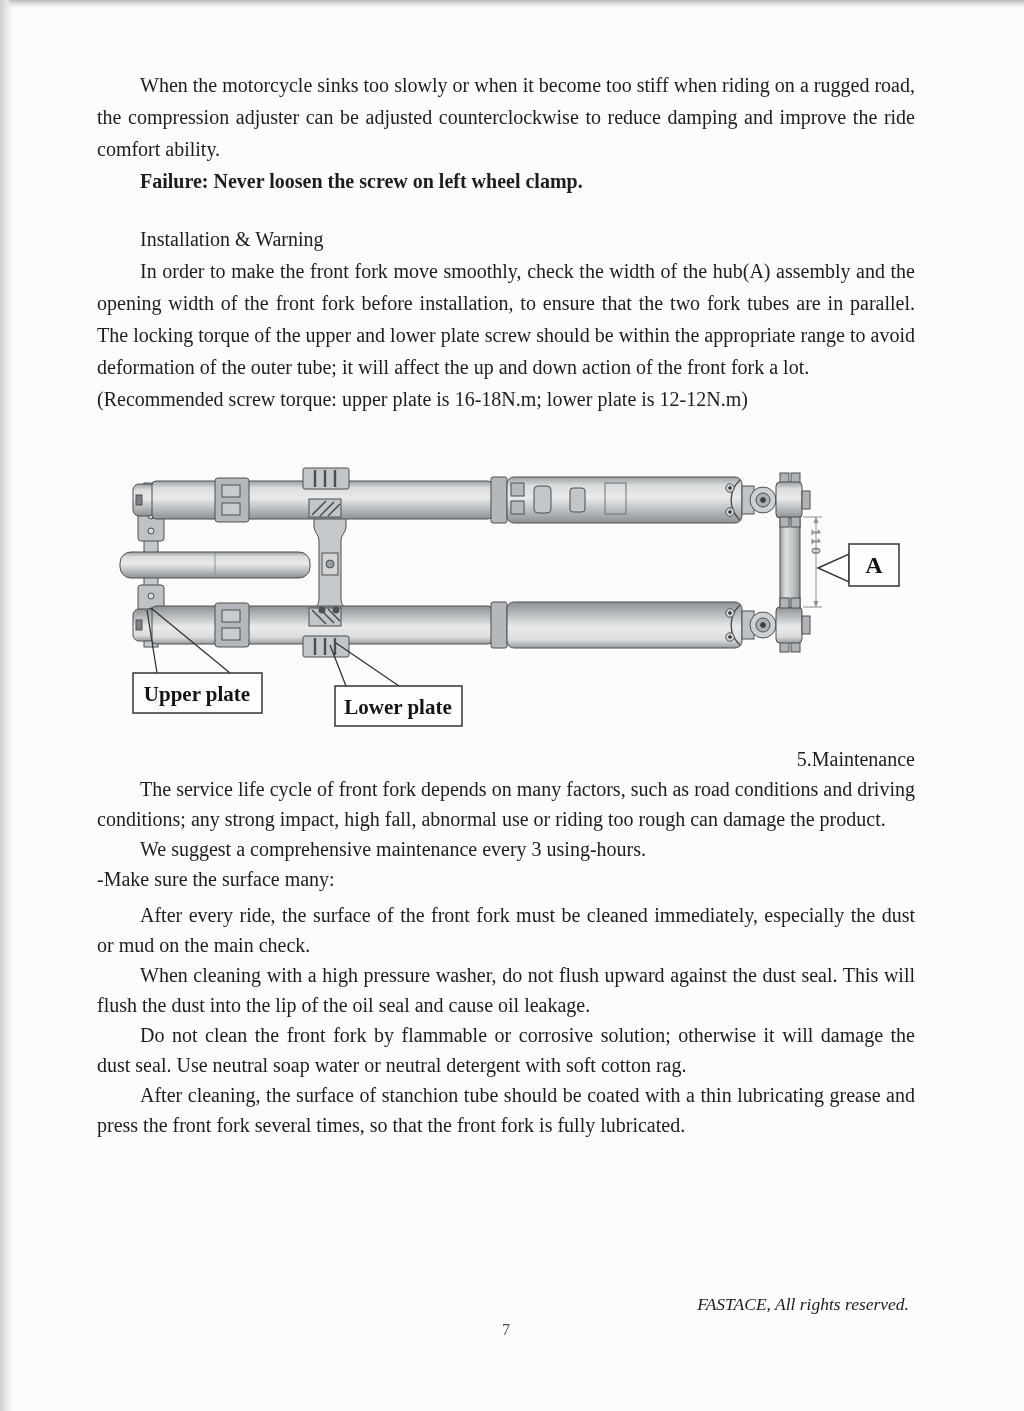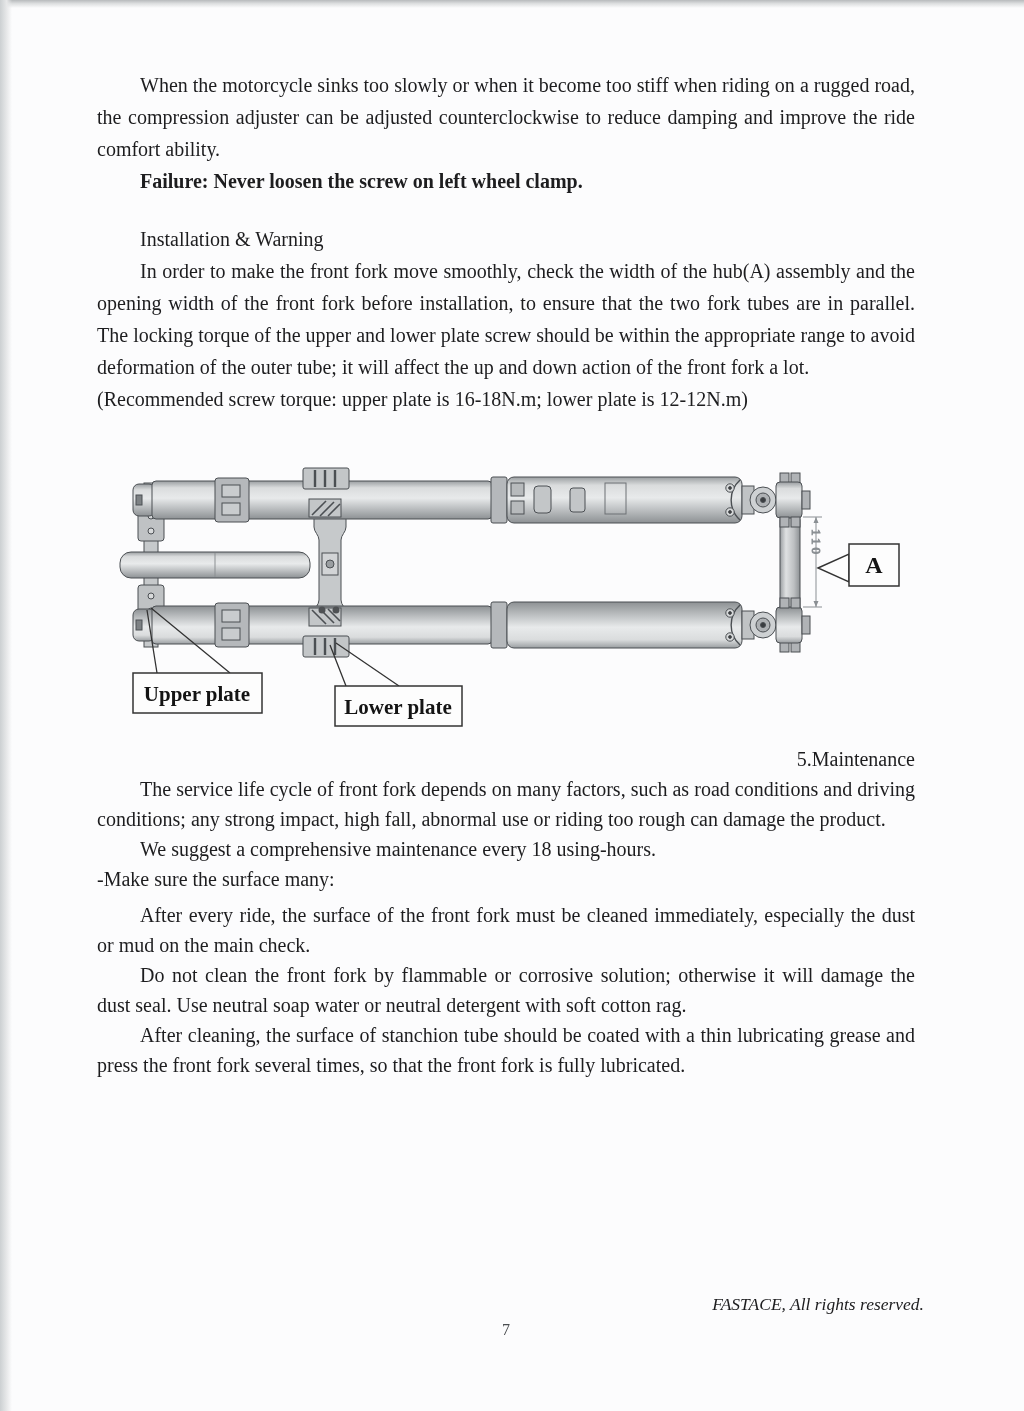--- a/index.html
+++ b/index.html
@@ -25,21 +25,21 @@
   .m-heading{ font-weight:normal; text-align:right; }
   .m-heading .num{ display:inline-block; width:40px; }
   .sp-before{ margin-top:6px !important; }
 
   .figure-wrap{ position:absolute; left:100px; top:455px; width:830px; height:290px; }
   svg text{ font-family:"Liberation Serif", serif; fill:#141414; }
   .fig-label{ font-size:21px; font-weight:600; }
   .fig-a{ font-size:24px; font-weight:700; }
   .fig-dim{ font-size:13px; fill:#85898c; letter-spacing:3px; font-weight:400; }
 
-  .footer-rights{ position:absolute; right:100px; top:1294px;
+  .footer-rights{ position:absolute; right:115px; top:1294px;
     font-style:italic; font-size:17.5px; text-align:left;margin-left:10px; }
   .page-num{ position:absolute; left:97px; width:818px; top:1321px;
     text-align:center; font-size:16px; color:#4a4d50; }
 </style>
 </head>
 <body>
 
 <div class="page">
   <div class="edge-top"></div>
   <div class="edge-left"></div>
@@ -166,22 +166,23 @@
         <polygon points="718,113 749,99 749,127" fill="#fdfdfd" stroke="#333" stroke-width="1.4"></polygon>
         <rect x="749" y="89" width="50" height="42" fill="#fdfdfd" stroke="#333" stroke-width="1.5"></rect>
         <text class="fig-a" x="774" y="118" text-anchor="middle">A</text>
       </g>
     </svg>
   </figure>
 
   <section class="textcol" id="maint-block">
     <p class="m-heading"><span class="num">5.</span><span>Maintenance</span></p>
     <p class="indent">The service life cycle of front fork depends on many factors, such as road conditions and driving conditions; any strong impact, high fall, abnormal use or riding too rough can damage the product.</p>
-    <p class="indent no-just">We suggest a comprehensive maintenance every 18 using-hours.</p>
+    <p class="indent no-just">We suggest a comprehensive maintenance every 3 using-hours.</p>
     <p class="no-just">-Make sure the surface many:</p>
     <p class="indent sp-before">After every ride, the surface of the front fork must be cleaned immediately, especially the dust or mud on the main check.</p>
+    <p class="indent">When cleaning with a high pressure washer, do not flush upward against the dust seal. This will flush the dust into the lip of the oil seal and cause oil leakage.</p>
     <p class="indent">Do not clean the front fork by flammable or corrosive solution; otherwise it will damage the dust seal. Use neutral soap water or neutral detergent with soft cotton rag.</p>
     <p class="indent">After cleaning, the surface of stanchion tube should be coated with a thin lubricating grease and press the front fork several times, so that the front fork is fully lubricated.</p>
   </section>
 
   <div class="footer-rights">FASTACE, All rights reserved.</div>
   <div class="page-num">7</div>
 </div>
 
 </body></html>

